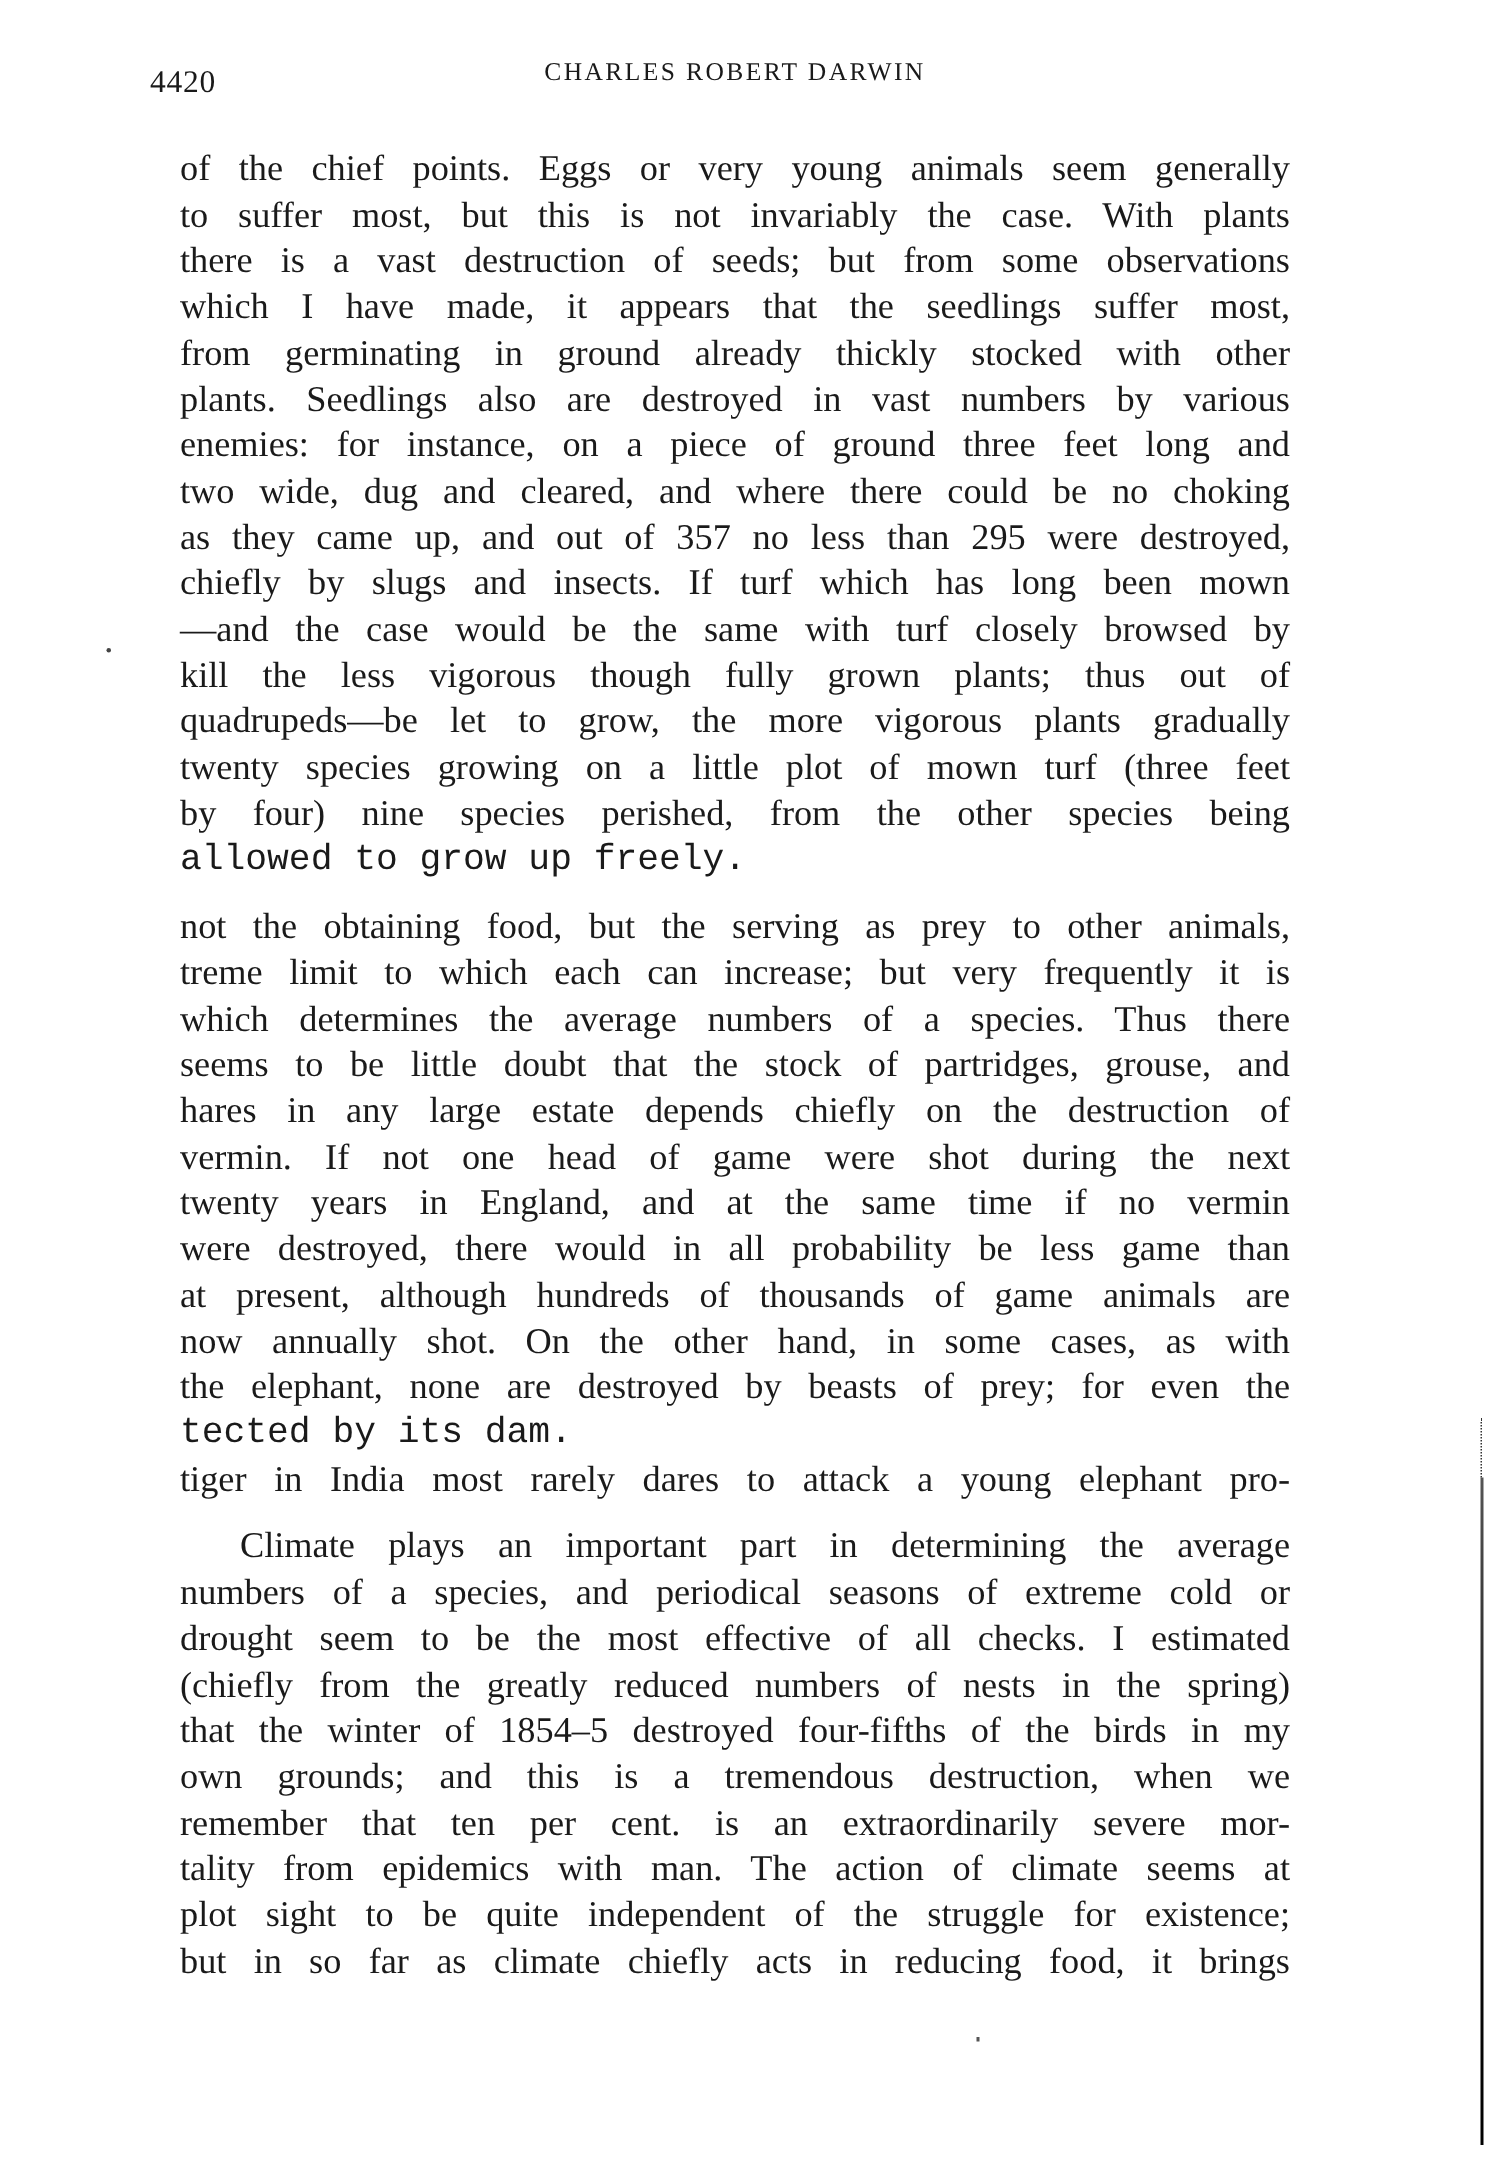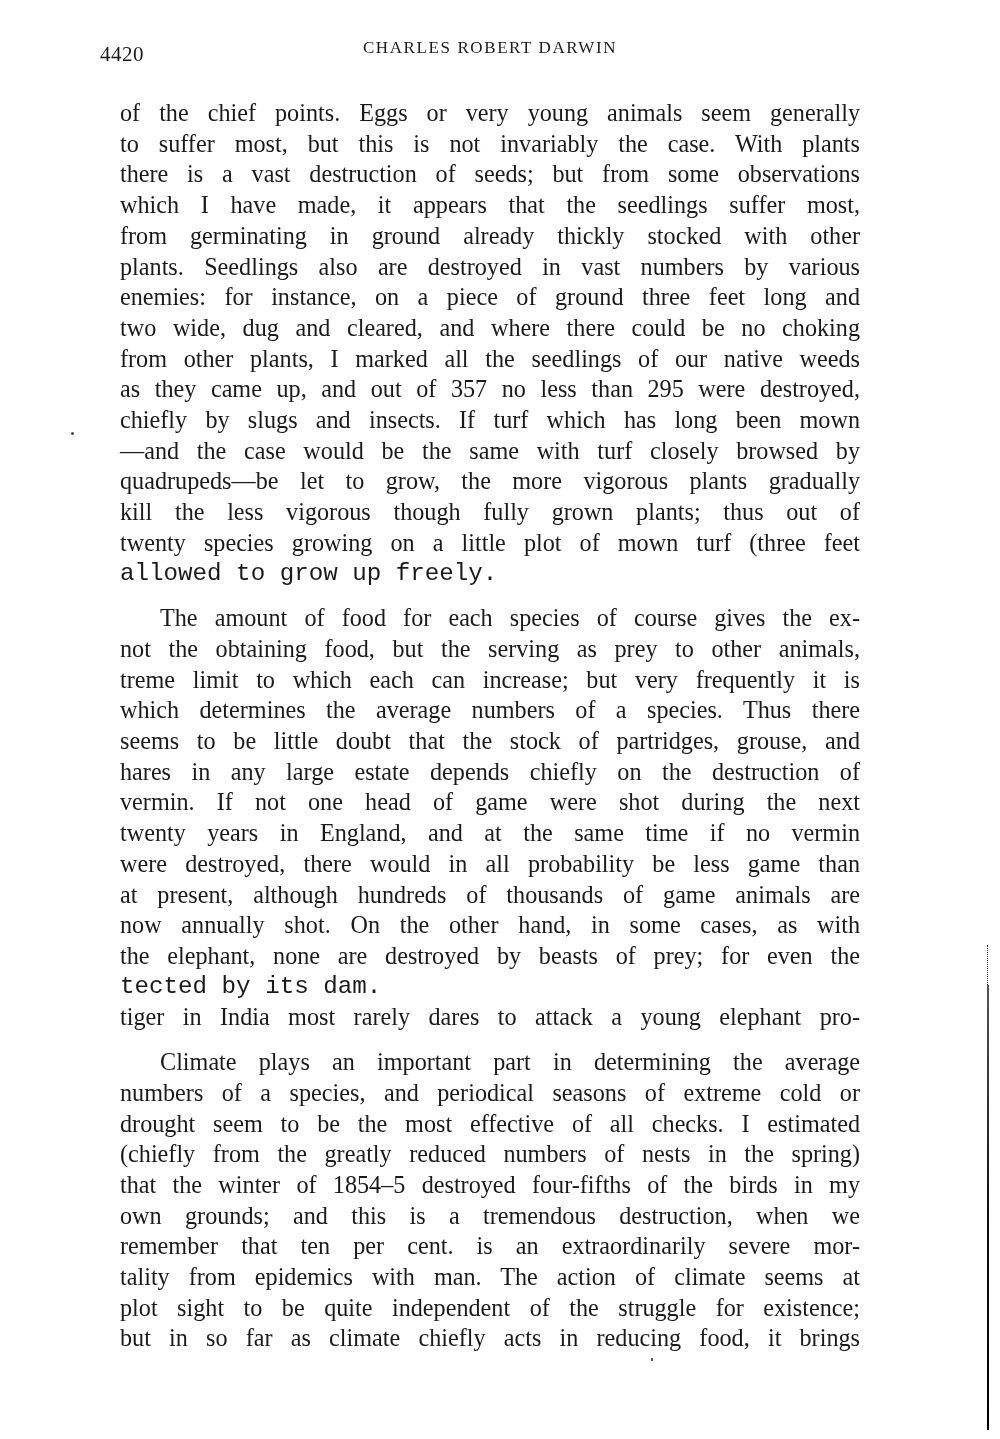--- a/index.html
+++ b/index.html
@@ -121,31 +121,30 @@
   <div class="body-text">
     <p class="para">
         <span class="line">of the chief points.  Eggs or very young animals seem generally</span>
         <span class="line">to suffer most, but this is not invariably the case.  With plants</span>
         <span class="line">there is a vast destruction of seeds; but from some observations</span>
         <span class="line">which I have made, it appears that the seedlings suffer most,</span>
         <span class="line">from germinating in ground already thickly stocked with other</span>
         <span class="line">plants.  Seedlings also are destroyed in vast numbers by various</span>
         <span class="line">enemies: for instance, on a piece of ground three feet long and</span>
         <span class="line">two wide, dug and cleared, and where there could be no choking</span>
-        <span class="line">from other plants, I marked all the seedlings of our native weeds</span>
         <span class="line">as they came up, and out of 357 no less than 295 were destroyed,</span>
         <span class="line">chiefly by slugs and insects.  If turf which has long been mown</span>
         <span class="line">—and the case would be the same with turf closely browsed by</span>
+        <span class="line">kill the less vigorous though fully grown plants; thus out of</span>
         <span class="line">quadrupeds—be let to grow, the more vigorous plants gradually</span>
-        <span class="line">kill the less vigorous though fully grown plants; thus out of</span>
         <span class="line">twenty species growing on a little plot of mown turf (three feet</span>
+        <span class="line">by four) nine species perished, from the other species being</span>
         <span class="line last">allowed to grow up freely.</span>
       </p>
     <p class="para">
-        <span class="line indent">The amount of food for each species of course gives the ex-</span>
         <span class="line">not the obtaining food, but the serving as prey to other animals,</span>
         <span class="line">treme limit to which each can increase; but very frequently it is</span>
         <span class="line">which determines the average numbers of a species.  Thus there</span>
         <span class="line">seems to be little doubt that the stock of partridges, grouse, and</span>
         <span class="line">hares in any large estate depends chiefly on the destruction of</span>
         <span class="line">vermin.  If not one head of game were shot during the next</span>
         <span class="line">twenty years in England, and at the same time if no vermin</span>
         <span class="line">were destroyed, there would in all probability be less game than</span>
         <span class="line">at present, although hundreds of thousands of game animals are</span>
         <span class="line">now annually shot.  On the other hand, in some cases, as with</span>

